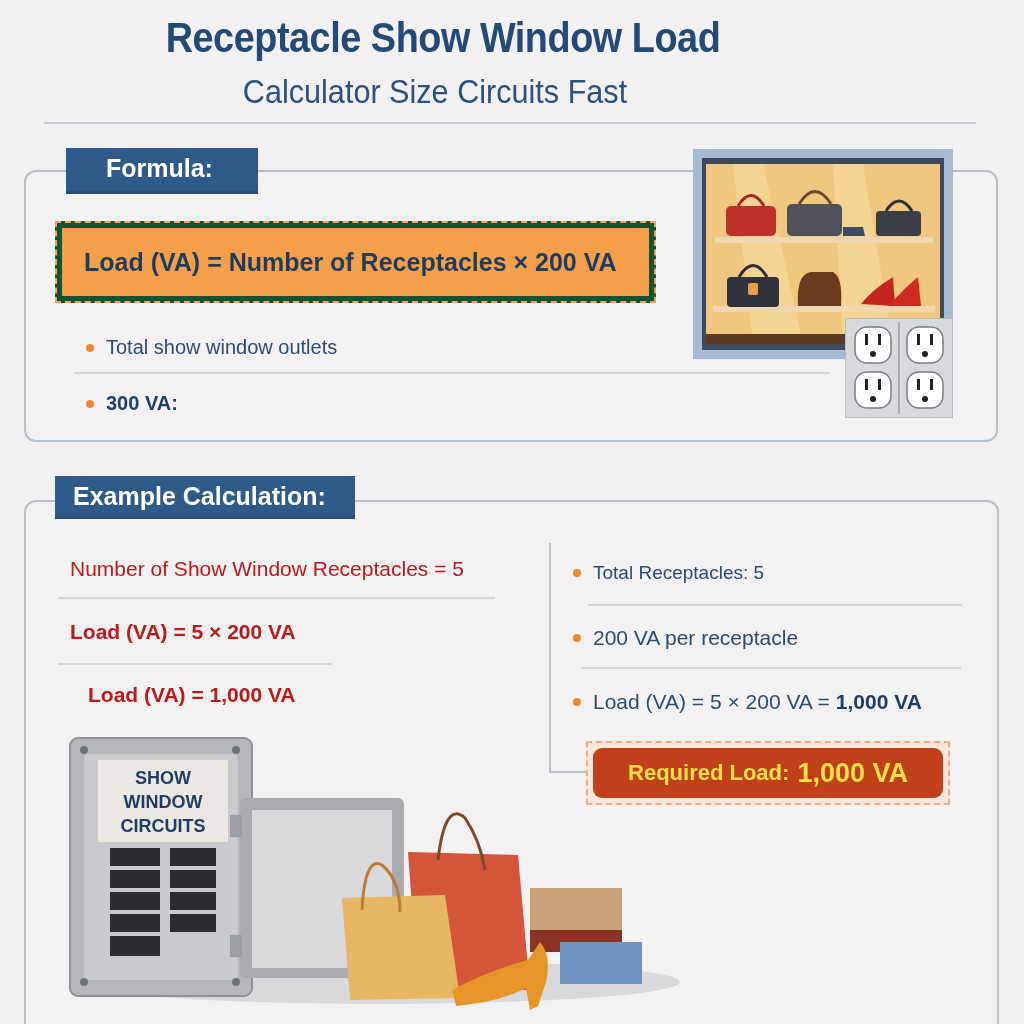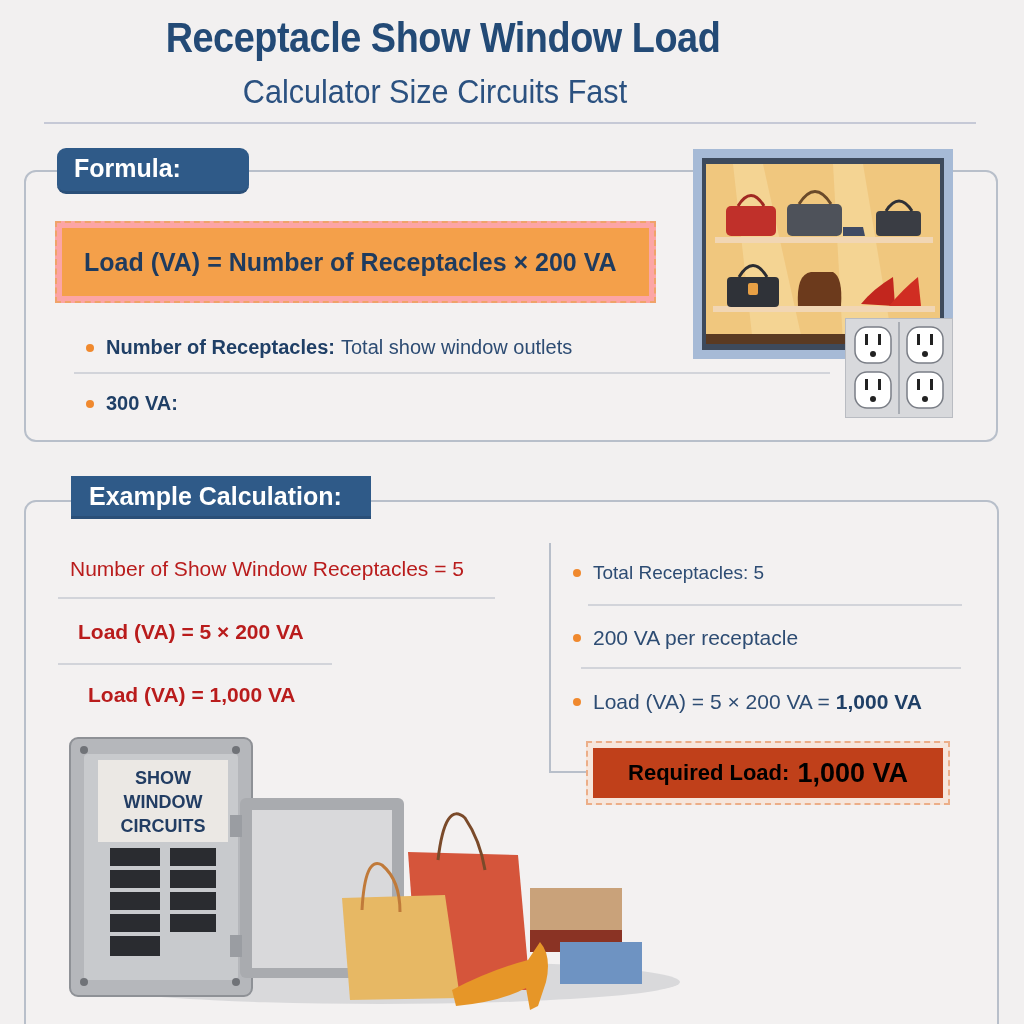--- a/index.html
+++ b/index.html
@@ -28,25 +28,25 @@
     position: absolute; border: 2px solid #b8bfca; border-radius: 12px;
     background: #f3f1f1;
   }
   .panel-formula { left: 24px; top: 170px; width: 974px; height: 272px; }
   .panel-example { left: 24px; top: 500px; width: 975px; height: 560px; }
   .panel-tag {
     position: absolute; background: #2f5a88; color: #ffffff;
     font-weight: bold; font-size: 25px; padding: 6px 18px;
     border-bottom: 3px solid #2a4f78;
   }
-  .tag-formula { left: 57px; top: 148px; width: 192px; height: 46px; padding-left: 17px; border-radius: 9px; }
-  .tag-example { left: 55px; top: 476px; width: 300px; height: 43px; margin-left: 16px; }
+  .tag-formula { left: 66px; top: 148px; width: 192px; height: 46px; padding-left: 40px; }
+  .tag-example { left: 55px; top: 476px; width: 300px; height: 43px; }
   .formula-box {
     position: absolute; left: 55px; top: 221px; width: 601px; height: 82px;
-    border: 2px dashed #f0a36a; padding: 5px; background: #fca5a5;
+    border: 2px dashed #f0a36a; padding: 5px; background: #14532d;
   }
   .formula-inner {
     width: 100%; height: 100%; background: #f4a04a;
     display: flex; align-items: center; padding-left: 22px;
     font-size: 25px; font-weight: bold; color: #1f3b5e;
   }
   .bullet-row {
     position: absolute; display: flex; align-items: center; font-size: 20px; color: #2d4c73;
   }
   .dot { width: 8px; height: 8px; border-radius: 50%; background: #f0892e; margin-right: 12px; flex: none; }
@@ -56,22 +56,22 @@
   .calc-line.bold { font-weight: bold; }
   .right-col-border {
     position: absolute; left: 549px; top: 543px; width: 40px; height: 230px;
     border-left: 2px solid #b8bfca; border-bottom: 2px solid #b8bfca;
   }
   .result-box {
     position: absolute; left: 586px; top: 741px; width: 364px; height: 64px;
     border: 2px dashed #ecae88; padding: 5px; background: #f6e6dc;
   }
   .result-inner {
-    width: 100%; height: 100%; background: #c0401a; color: #000000;
-    display: flex; align-items: center; justify-content: center; font-weight: bold;
+    width: 100%; height: 100%; background: #c0401a; color: #fde047;
+    display: flex; align-items: center; justify-content: center; font-weight: bold; border-radius: 9px;
   }
   .result-label { font-size: 22px; margin-right: 8px; }
   .result-value { font-size: 27px; }
   
   .shop-window { position: absolute; left: 693px; top: 149px; width: 260px; height: 210px; }
   .outlet-plate { position: absolute; left: 845px; top: 318px; width: 108px; height: 100px; }
   .breaker-panel { position: absolute; left: 40px; top: 720px; width: 660px; height: 304px; }
 </style>
 </head>
 <body>
@@ -82,21 +82,20 @@
 
 <div class="panel panel-formula"></div>
 <div class="panel-tag tag-formula">Formula:</div>
 
 <div class="formula-box">
   <div class="formula-inner">Load (VA) = Number of Receptacles × 200 VA</div>
 </div>
 
 <div class="bullet-row" style="left:86px; top:336px;">
   <span class="dot"></span>
-  <span class="bold-label">Number of Receptacles:</span>
   <span>Total show window outlets</span>
 </div>
 <div class="divider" style="left:74px; top:372px; width:756px;"></div>
 <div class="bullet-row" style="left:86px; top:392px;">
   <span class="dot"></span>
   <span class="bold-label">300 VA:</span>
 </div>
 
 <svg class="shop-window" viewBox="0 0 260 210">
   <rect x="0" y="0" width="260" height="210" fill="#a6bad6"></rect>
@@ -147,21 +146,21 @@
       <rect x="85" y="61" width="3" height="11"></rect>
       <circle cx="80" cy="81" r="3"></circle>
   </g>
 </svg>
 
 <div class="panel panel-example"></div>
 <div class="panel-tag tag-example">Example Calculation:</div>
 
 <div class="calc-line" style="left:70px; top:557px;">Number of Show Window Receptacles = 5</div>
 <div class="divider" style="left:58px; top:597px; width:437px;"></div>
-<div class="calc-line bold" style="left:78px; top:620px;text-align:right;">Load (VA) = 5 × 200 VA</div>
+<div class="calc-line bold" style="left:70px; top:620px;text-align:right;">Load (VA) = 5 × 200 VA</div>
 <div class="divider" style="left:58px; top:663px; width:274px;"></div>
 <div class="calc-line bold" style="left:88px; top:683px;">Load (VA) = 1,000 VA</div>
 
 <div class="right-col-border"></div>
 <div class="bullet-row" style="left:573px; top:562px; font-size:19px;">
   <span class="dot"></span>
   <span>Total Receptacles: 5</span>
 </div>
 <div class="divider" style="left:588px; top:604px; width:374px;"></div>
 <div class="bullet-row" style="left:573px; top:626px; font-size:21px;">

